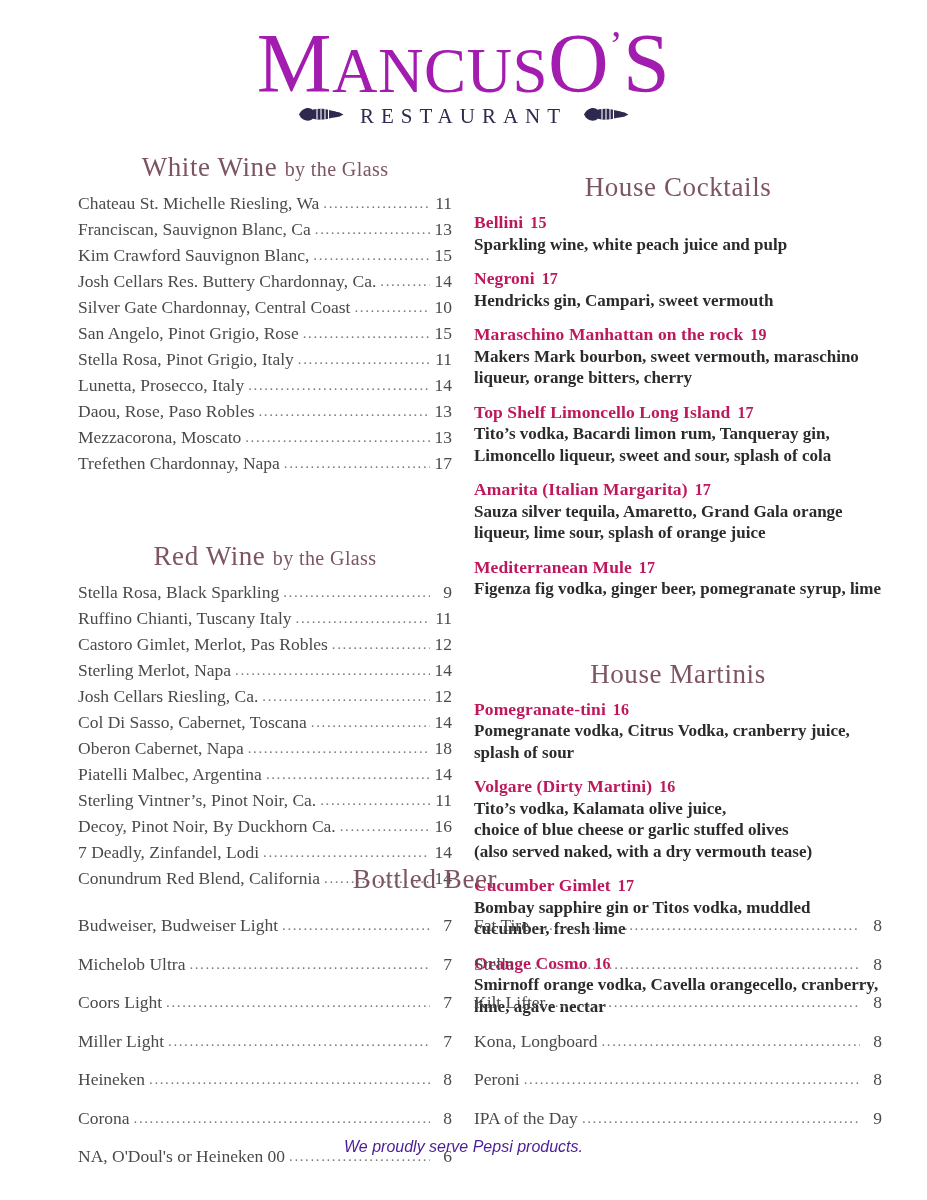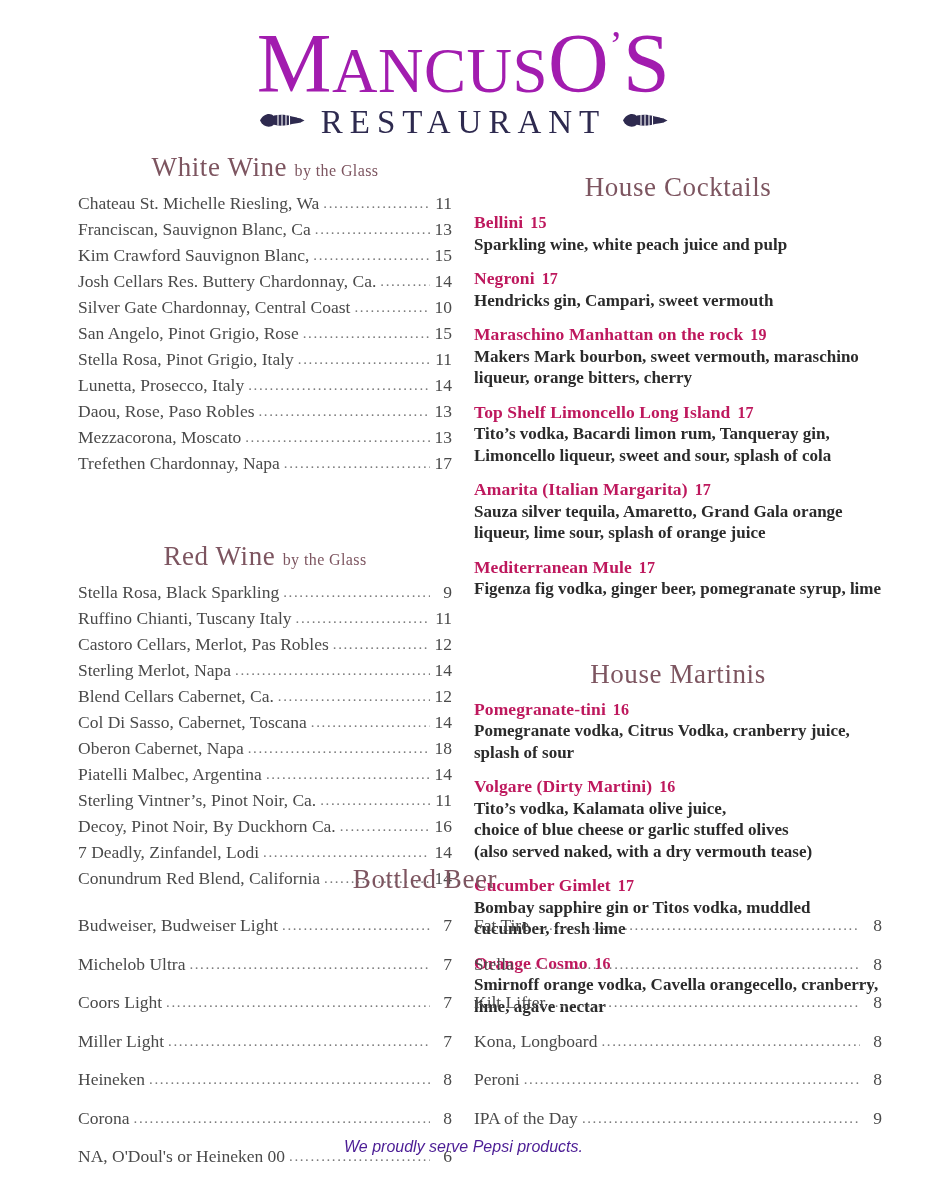--- a/index.html
+++ b/index.html
@@ -43,21 +43,21 @@
   .logo-sub-row {
     display: flex;
     align-items: center;
     justify-content: center;
     gap: 16px;
     margin-top: 2px;
   }
   .logo-sub {
     font-family: "Liberation Serif", serif;
     color: #2e2a4f;
-    font-size: 33px;
+    font-size: 21px;
     letter-spacing: 7px;
     font-weight: 400;
   }
   .shell { display: block; }
 
   
   .columns {
     position: absolute;
     top: 152px;
     left: 0;
@@ -81,21 +81,21 @@
     text-align: center;
     color: #7d5560;
     font-family: "Liberation Serif", serif;
     font-weight: 400;
     font-size: 27px;
     letter-spacing: 0.6px;
     margin: 0 0 12px 0;
     white-space: nowrap;
   }
   .sec-head .qual {
-    font-size: 16px;
+    font-size: 20px;
     letter-spacing: 0.4px;
   }
   .sec-head.tight { margin-bottom: 9px; margin-top: 20px; }
 
   
   .leader-list { margin: 0; padding: 0; list-style: none; }
   .leader-row {
     display: flex;
     align-items: baseline;
     font-size: 17.5px;
@@ -286,31 +286,31 @@
           <span class="nm">Stella Rosa, Black Sparkling</span>
           <span class="dots">..........................................................................................</span>
           <span class="pr">9</span>
         </li>
         <li class="leader-row">
           <span class="nm">Ruffino Chianti, Tuscany Italy</span>
           <span class="dots">..........................................................................................</span>
           <span class="pr">11</span>
         </li>
         <li class="leader-row">
-          <span class="nm">Castoro Cellars, Merlot, Pas Robles</span>
+          <span class="nm">Castoro Gimlet, Merlot, Pas Robles</span>
           <span class="dots">..........................................................................................</span>
           <span class="pr">12</span>
         </li>
         <li class="leader-row">
           <span class="nm">Sterling Merlot, Napa</span>
           <span class="dots">..........................................................................................</span>
           <span class="pr">14</span>
         </li>
         <li class="leader-row">
-          <span class="nm">Blend Cellars Cabernet, Ca.</span>
+          <span class="nm">Josh Cellars Riesling, Ca.</span>
           <span class="dots">..........................................................................................</span>
           <span class="pr">12</span>
         </li>
         <li class="leader-row">
           <span class="nm">Col Di Sasso, Cabernet, Toscana</span>
           <span class="dots">..........................................................................................</span>
           <span class="pr">14</span>
         </li>
         <li class="leader-row">
           <span class="nm">Oberon Cabernet, Napa</span>

